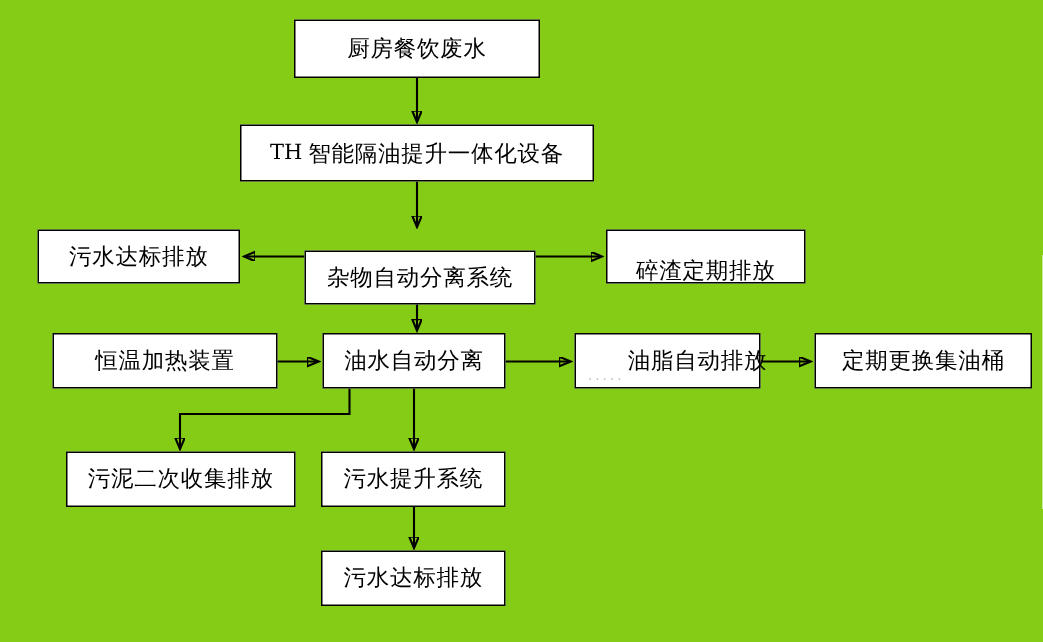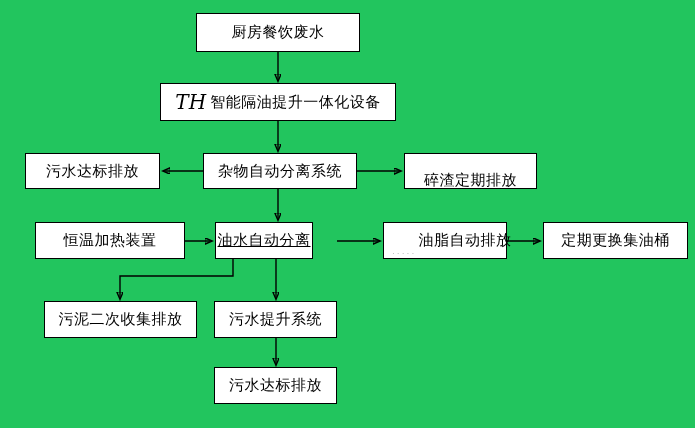--- a/index.html
+++ b/index.html
@@ -4,21 +4,21 @@
 <style>
   html, body {
     margin: 0;
     padding: 0;
     background: #ffffff;
   }
   #canvas {
     position: relative;
     width: 695px;
     height: 428px;
-    background: #22c55e;
+    background: #84cc16;
     overflow: hidden;
     font-family: "DejaVu Sans", "Liberation Sans", sans-serif;
   }
   .node {
     position: absolute;
     box-sizing: border-box;
     border: 1.4px solid #000000;
     background: #ffffff;
     display: flex;
     align-items: center;
@@ -26,24 +26,23 @@
     color: #000000;
     font-size: 15px;
     letter-spacing: 0.5px;
     line-height: 1;
     white-space: nowrap;
     z-index: 3;
   }
   .node .label { display: inline-block; }
   .node.serif-lead .label-prefix {
     font-family: "DejaVu Serif", "Liberation Serif", serif;
-    font-size: 20px;
+    font-size: 14px;
     letter-spacing: 0;
     margin-right: 4px;
-    font-style: italic;
   }
   .node .ghost {
     position: absolute;
     left: 8px;
     bottom: 2px;
     font-size: 9px;
     color: #bdbdbd;
     letter-spacing: 2px;
     line-height: 1;
     white-space: nowrap;
@@ -100,33 +99,33 @@
 
   <div class="node" style="left:196px; top:13px; width:164px; height:39px;">
     <span class="label">厨房餐饮废水</span>
   </div>
 
   <div class="node serif-lead" style="left:160px; top:83px; width:236px; height:38px;">
     <span class="label-prefix">TH</span>
     <span class="label">智能隔油提升一体化设备</span>
   </div>
 
-  <div class="node" style="left:203px; top:153px; width:154px; height:36px;">
+  <div class="node" style="left:203px; top:167px; width:154px; height:36px;">
     <span class="label">杂物自动分离系统</span>
   </div>
 
   <div class="node" style="left:25px; top:153px; width:135px; height:36px;">
     <span class="label">污水达标排放</span>
   </div>
 
   <div class="node" style="left:404px; top:153px; width:133px; height:36px;align-items:flex-end;">
     <span class="label">碎渣定期排放</span>
   </div>
 
-  <div class="node" style="left:215px; top:222px; width:98px; height:37px;text-decoration:underline;">
+  <div class="node" style="left:215px; top:222px; width:122px; height:37px;">
     <span class="label">油水自动分离</span>
   </div>
 
   <div class="node" style="left:35px; top:222px; width:150px; height:37px;">
     <span class="label">恒温加热装置</span>
   </div>
 
   <div class="node" style="left:383px; top:222px; width:124px; height:37px;padding-left:40px;">
     <span class="label">油脂自动排放</span>
     <span class="ghost">.....</span>

